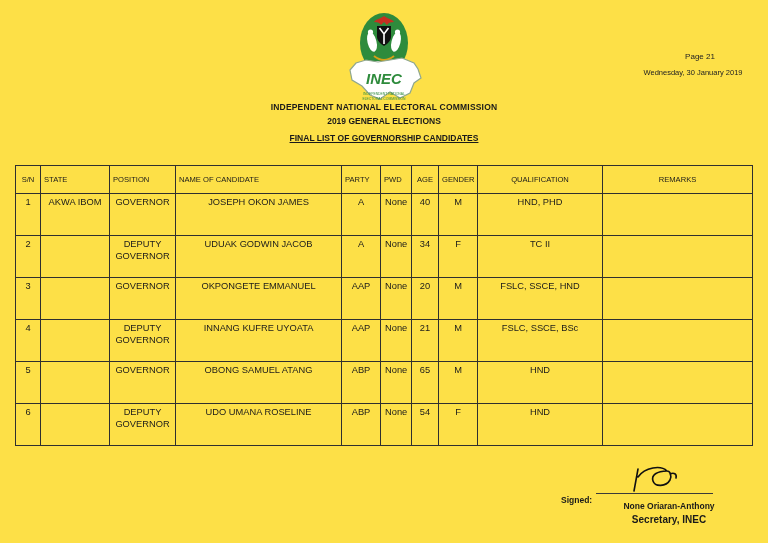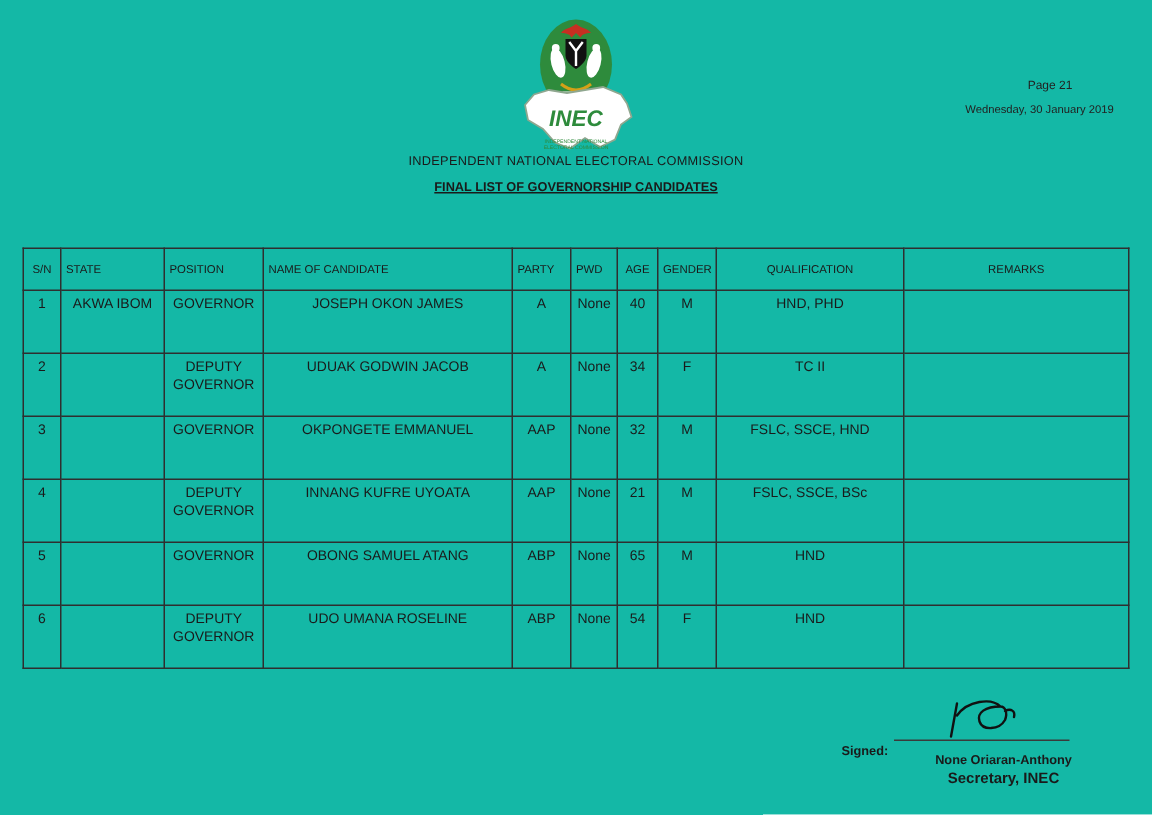--- a/index.html
+++ b/index.html
@@ -1,27 +1,27 @@
 <!DOCTYPE html>
 <html><head>
 <meta charset="utf-8">
 <style>
   html,body{margin:0;padding:0;background:#ffffff;}
   .page{
-    position:relative;width:768px;height:543px;background:#14b8a6;
+    position:relative;width:768px;height:543px;background:#fde047;
     font-family:"Liberation Sans",sans-serif;color:#1a1a1a;overflow:hidden;
   }
   
   .meta-page{position:absolute;top:52px;left:640px;width:120px;text-align:center;font-size:8px;color:#222;}
   .meta-date{position:absolute;top:68px;left:593px;width:200px;text-align:center;font-size:7.5px;color:#222;}
   
   .logo{position:absolute;top:6px;left:334px;width:100px;height:100px;}
   
   .titles{position:absolute;top:102px;left:0;width:768px;text-align:center;}
-  .title-1{font-size:8.5px;font-weight:normal;letter-spacing:.2px;}
+  .title-1{font-size:8.5px;font-weight:bold;letter-spacing:.2px;}
   .title-2{font-size:8.5px;font-weight:bold;margin-top:4px;}
   .title-3{font-size:8.5px;font-weight:bold;margin-top:7px;text-decoration:underline;}
   
   table.cand{
     position:absolute;top:165px;left:15px;width:737px;
     border-collapse:collapse;table-layout:fixed;
   }
   table.cand th, table.cand td{
     border:1px solid #2f2f2f;overflow:hidden;
   }
@@ -69,20 +69,21 @@
 
       <path d="M16 64 L22 57 L32 54 L44 56 L56 54 L68 52 L80 57 L84 63 L87 72 L80 77 L76 87 L66 92 L56 86 L46 93 L36 89 L28 80 L18 74 Z" fill="#ffffff" stroke="#8fa78f" stroke-width="1.2"></path>
       <text x="50" y="78" text-anchor="middle" font-family="Liberation Sans, sans-serif" font-size="15" font-weight="bold" font-style="italic" fill="#2e8b3c">INEC</text>
       <text x="50" y="89" text-anchor="middle" font-family="Liberation Sans, sans-serif" font-size="3.4" fill="#2e8b3c">INDEPENDENT NATIONAL</text>
       <text x="50" y="93.5" text-anchor="middle" font-family="Liberation Sans, sans-serif" font-size="3.4" fill="#2e8b3c">ELECTORAL COMMISSION</text>
     </svg>
   </div>
 
   <div class="titles">
     <div class="title-1">INDEPENDENT NATIONAL ELECTORAL COMMISSION</div>
+    <div class="title-2">2019 GENERAL ELECTIONS</div>
     <div class="title-3">FINAL LIST OF GOVERNORSHIP CANDIDATES</div>
   </div>
 
   <table class="cand">
     <colgroup>
       <col style="width:25px">
         <col style="width:69px">
         <col style="width:66px">
       <col style="width:166px">
         <col style="width:39px">
@@ -131,21 +132,21 @@
       <td>TC II</td>
       <td></td>
     </tr>
         <tr>
       <td class="ctr">3</td>
       <td></td>
       <td>GOVERNOR</td>
       <td>OKPONGETE EMMANUEL</td>
       <td>AAP</td>
       <td>None</td>
-      <td class="ctr">32</td>
+      <td class="ctr">20</td>
       <td class="ctr">M</td>
       <td>FSLC, SSCE, HND</td>
       <td></td>
     </tr>
         <tr>
       <td class="ctr">4</td>
       <td></td>
       <td>DEPUTY GOVERNOR</td>
       <td>INNANG KUFRE UYOATA</td>
       <td>AAP</td>

